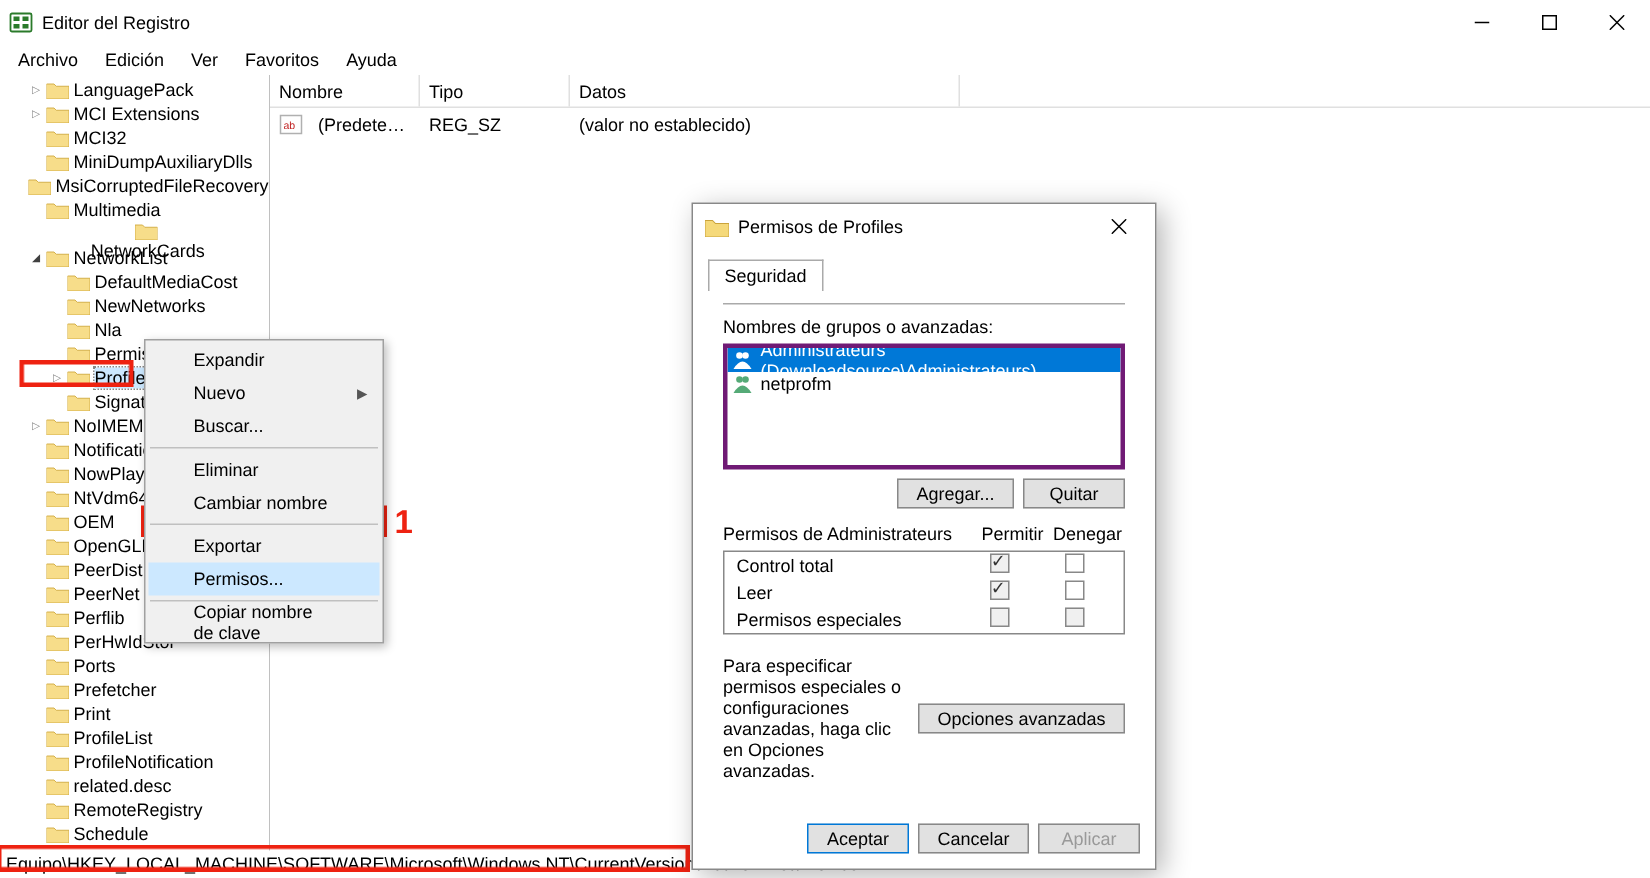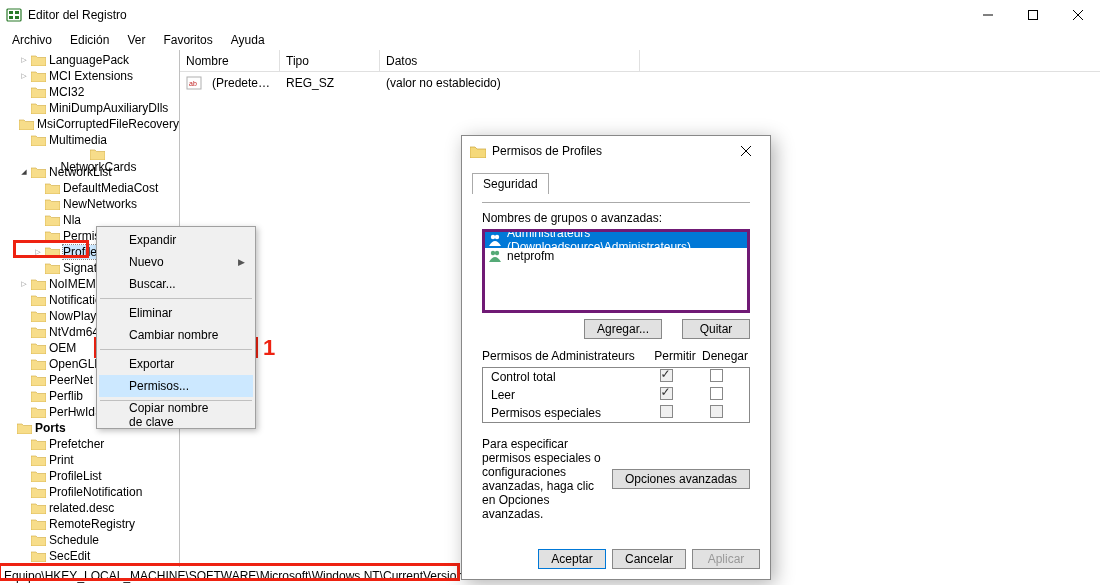--- a/index.html
+++ b/index.html
@@ -66,21 +66,21 @@
   .tab { border: 1px solid #aaa; border-bottom: none; padding: 3px 10px; background: #fff; font-size: 12px; position: relative; top: 1px; }
   .tabbody { margin: 0 10px 10px 10px; padding: 10px; }
   .tabbody > .line { border-top: 1px solid #aaa; margin-top: -1px; margin-bottom: 8px; }
 
   .label { font-size: 12px; display: block; margin-bottom: 4px; }
   .listbox { border: 3px solid #701a75; height: 84px; background: #fff; overflow: auto; font-size: 12px; }
   .lbrow { display: flex; align-items: center; height: 16px; padding: 0 2px; }
   .lbrow.selected { background: #0078d7; color: #fff; }
   .lbrow .uicon { width: 16px; height: 16px; margin-right: 4px; }
 
-  .btnrow { display: flex; justify-content: flex-end; gap: 20px; margin-top: 6px; }
+  .btnrow { display: flex; justify-content: flex-end; gap: 6px; margin-top: 6px; }
   .btn { border: 1px solid #888; background: #e1e1e1; padding: 2px 12px; font-size: 12px; min-width: 68px; text-align: center; }
   .btn.disabled { color: #999; }
   .btn.primary { border: 1.5px solid #0078d7; }
 
   .permsbox { border: 1px solid #888; background: #fff; margin-top: 4px; }
   .permsrow { display: flex; align-items: center; height: 18px; font-size: 12px; padding: 0 8px; }
   .permsrow .plabel { flex: 1; }
   .permsrow .cbox { width: 50px; text-align: center; }
   .permshdr { display: flex; font-size: 12px; margin-top: 10px; }
   .permshdr .plabel { flex: 1; }
@@ -317,41 +317,50 @@
         </span>
         <span class="nodelabel">OpenGLDriv</span>
       </div>
       <div class="node" style="padding-left: 18px;">
         <span class="expander "></span>
         <span class="folder">
           <svg viewBox="0 0 15 12">
             <path d="M0 2 h5 l1.5 1.5 H15 V12 H0 Z" fill="#f7dd8a" stroke="#d0a93e" stroke-width="0.6"></path>
           </svg>
         </span>
+        <span class="nodelabel">PeerDist</span>
+      </div>
+      <div class="node" style="padding-left: 18px;">
+        <span class="expander "></span>
+        <span class="folder">
+          <svg viewBox="0 0 15 12">
+            <path d="M0 2 h5 l1.5 1.5 H15 V12 H0 Z" fill="#f7dd8a" stroke="#d0a93e" stroke-width="0.6"></path>
+          </svg>
+        </span>
         <span class="nodelabel">PeerNet</span>
       </div>
       <div class="node" style="padding-left: 18px;">
         <span class="expander "></span>
         <span class="folder">
           <svg viewBox="0 0 15 12">
             <path d="M0 2 h5 l1.5 1.5 H15 V12 H0 Z" fill="#f7dd8a" stroke="#d0a93e" stroke-width="0.6"></path>
           </svg>
         </span>
         <span class="nodelabel">Perflib</span>
       </div>
       <div class="node" style="padding-left: 18px;">
         <span class="expander "></span>
         <span class="folder">
           <svg viewBox="0 0 15 12">
             <path d="M0 2 h5 l1.5 1.5 H15 V12 H0 Z" fill="#f7dd8a" stroke="#d0a93e" stroke-width="0.6"></path>
           </svg>
         </span>
         <span class="nodelabel">PerHwIdStor</span>
       </div>
-      <div class="node" style="padding-left: 4px; font-weight: bold;">
+      <div class="node" style="padding-left: 18px;">
         <span class="expander "></span>
         <span class="folder">
           <svg viewBox="0 0 15 12">
             <path d="M0 2 h5 l1.5 1.5 H15 V12 H0 Z" fill="#f7dd8a" stroke="#d0a93e" stroke-width="0.6"></path>
           </svg>
         </span>
         <span class="nodelabel">Ports</span>
       </div>
       <div class="node" style="padding-left: 18px;">
         <span class="expander "></span>

